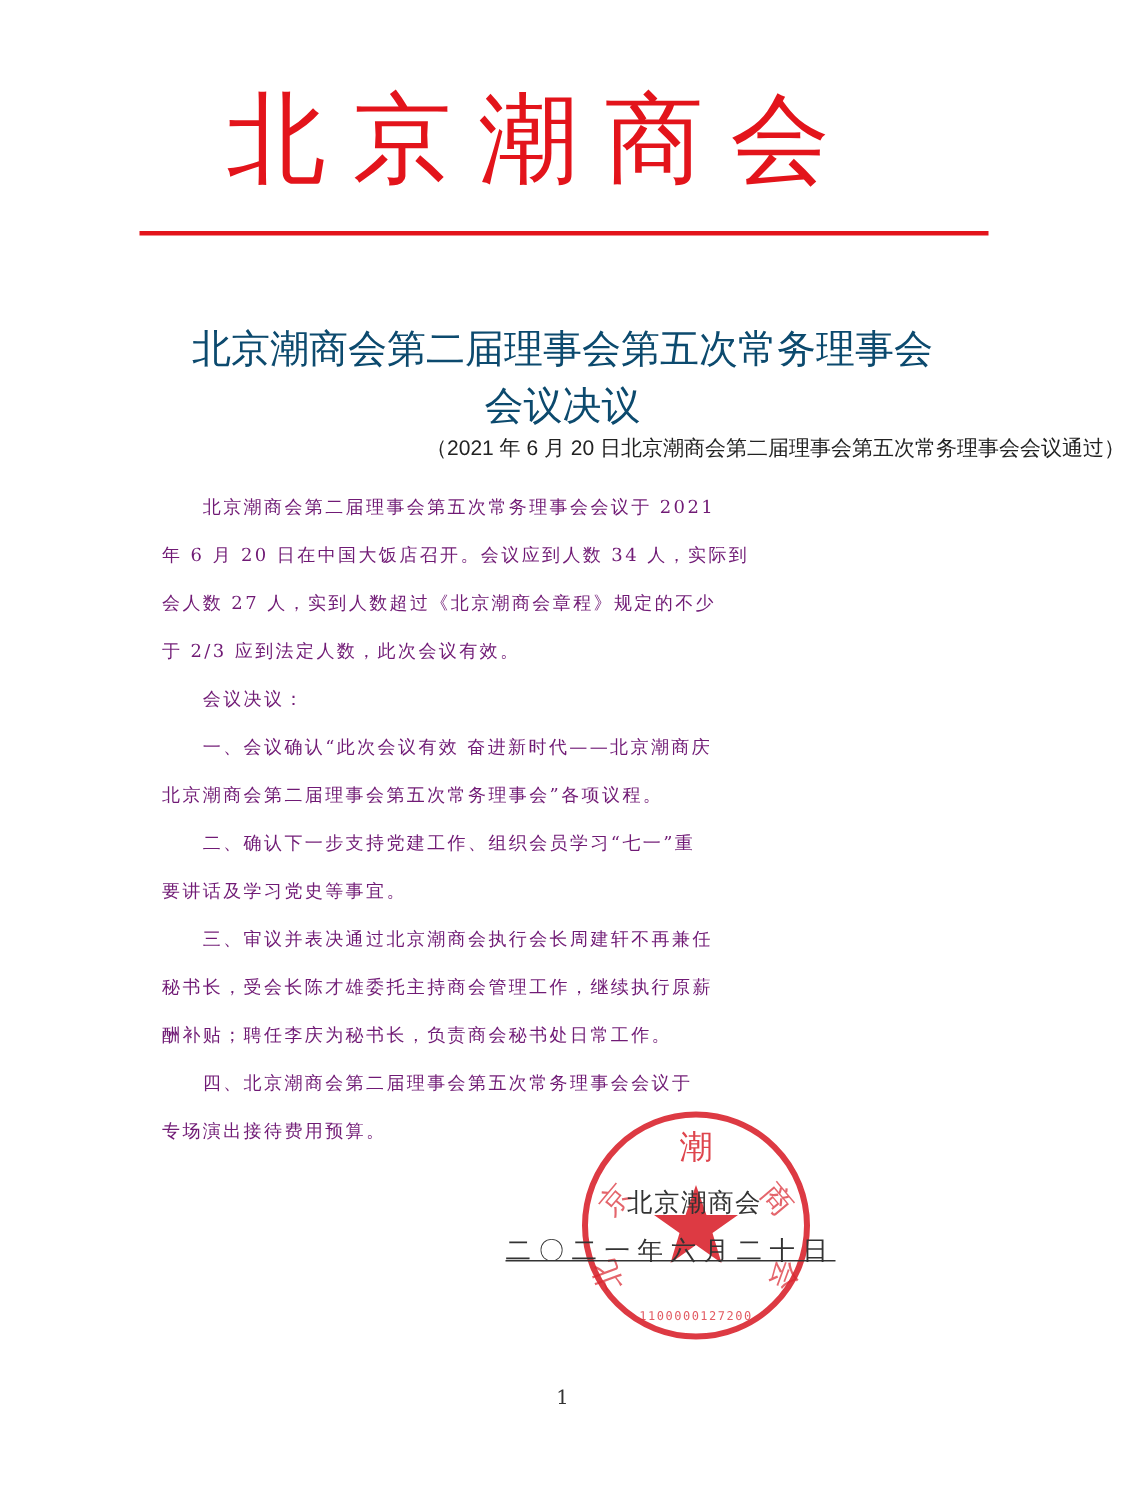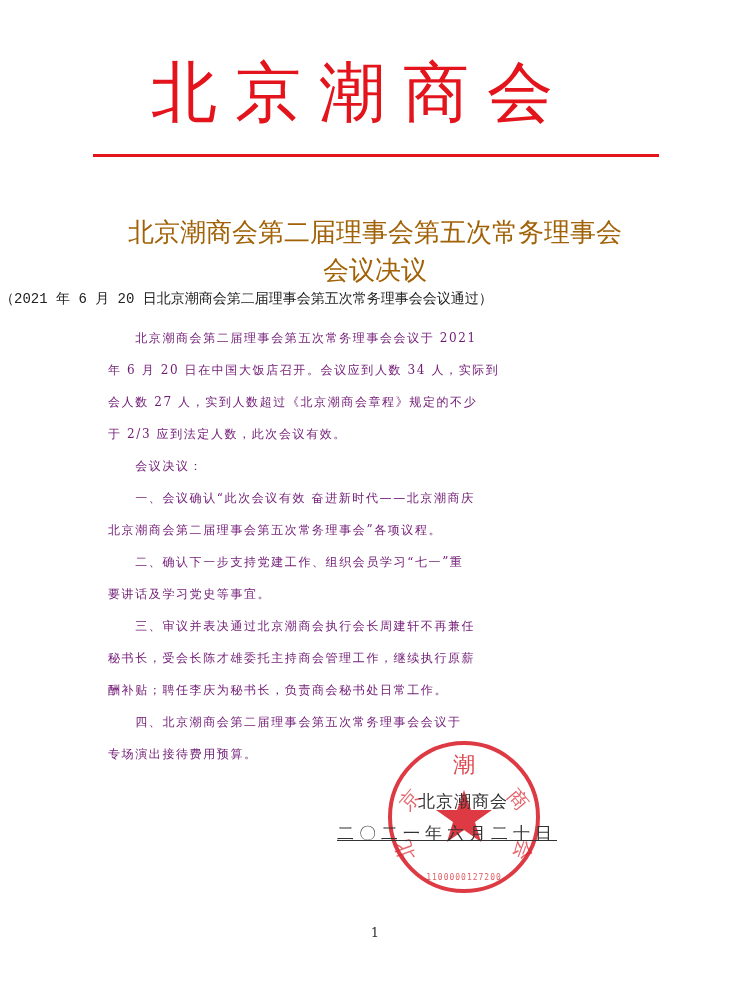--- a/index.html
+++ b/index.html
@@ -3,25 +3,25 @@
 <meta charset="utf-8">
 <style>
   html, body { margin: 0; padding: 0; background: #ffffff; }
   body { width: 750px; height: 999px; position: relative; overflow: hidden;
          font-family: "DejaVu Serif", "Liberation Serif", serif; color: #222; }
   .masthead { position: absolute; top: 48px; left: 0; width: 704px; text-align: center;
               color: #e3141b; font-size: 66px; letter-spacing: 0; font-family: "DejaVu Serif", serif; }
   .masthead span { display: inline-block; width: 84px; text-align: center; }
   .redline { position: absolute; top: 154px; left: 93px; width: 566px; height: 3px; background: #e3141b; }
   .title { position: absolute; left: 0; width: 750px; text-align: center; font-family: "DejaVu Sans", sans-serif;
-           font-size: 26px; color: #a16207; }
+           font-size: 26px; color: #0c4a6e; }
   .t1 { top: 215px; }
   .t2 { top: 253px; }
-  .subtitle { position: absolute; top: 290px; left: 0; width: 750px; text-align: left;
-              font-family: Liberation Mono, monospace; font-size: 14px; color: #222; }
+  .subtitle { position: absolute; top: 290px; left: 0; width: 750px; text-align: right;
+              font-family: Liberation Sans, sans-serif; font-size: 14px; color: #222; }
   .body-line { position: absolute; left: 108px; width: 545px; font-size: 12px; white-space: nowrap;
                letter-spacing: 1.6px; color: #701a75; }
   .seal { position: absolute; left: 385px; top: 738px; width: 158px; height: 158px; }
   .sig { position: absolute; font-size: 17px; color: #333; white-space: nowrap; letter-spacing: 1px; }
   .pageno { position: absolute; top: 925px; left: 0; width: 750px; text-align: center; font-size: 13px; color: #333; }
 </style>
 </head>
 <body>
 
 <div class="masthead">

